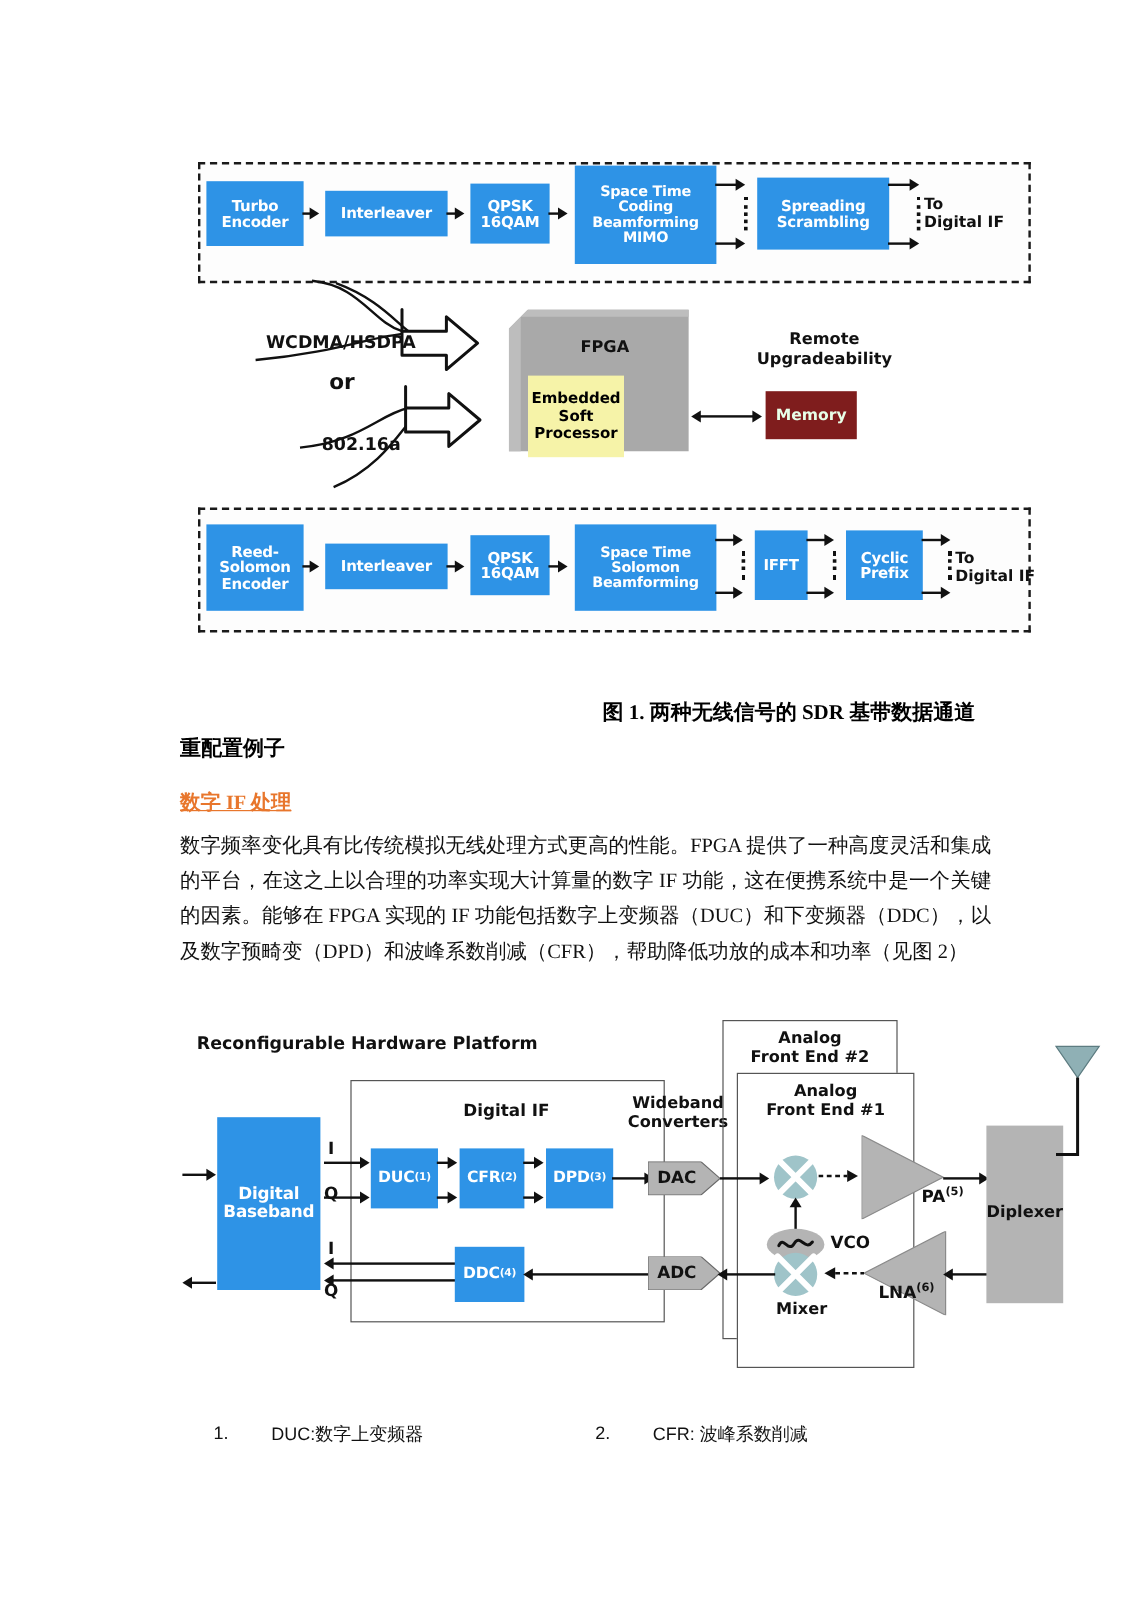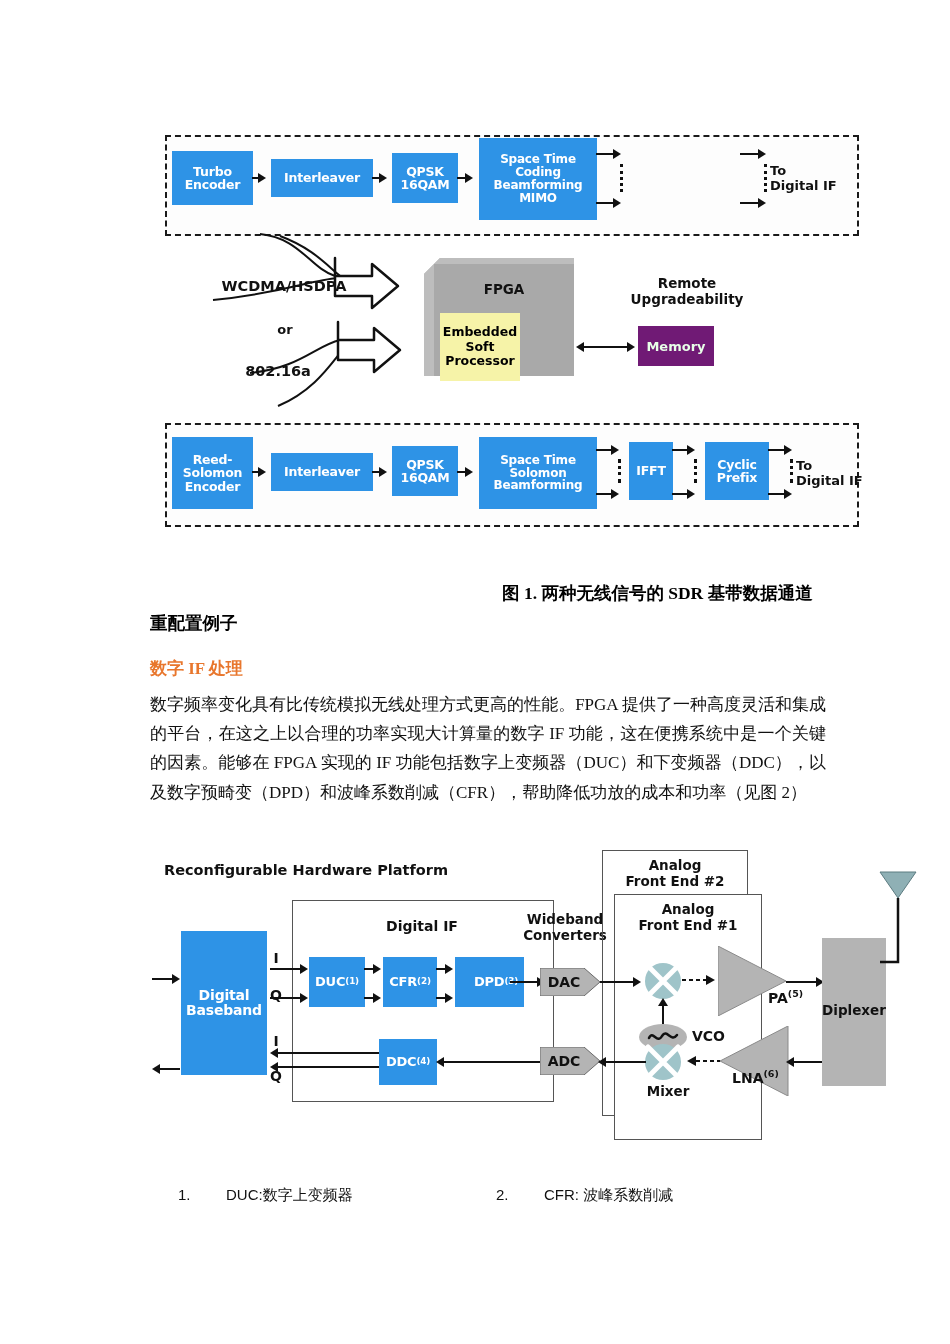--- a/index.html
+++ b/index.html
@@ -23,21 +23,21 @@
     line-height:1.08;letter-spacing:-0.2px;
     box-shadow:0 0 0 1px #2e93e6;
   }
   .yellowblk{
     position:absolute;background:#f6f3a8;color:#000;
     font-family:"DejaVu Sans", sans-serif;font-weight:bold;
     display:flex;align-items:center;justify-content:center;text-align:center;
     line-height:1.15;
   }
   .greenblk{
-    position:absolute;background:#701a75;color:#e8ffe8;
+    position:absolute;background:#7f1d1d;color:#e8ffe8;
     font-family:"DejaVu Sans", sans-serif;font-weight:bold;
     display:flex;align-items:center;justify-content:center;text-align:center;
   }
   .plain{
     position:absolute;font-family:"DejaVu Sans", sans-serif;font-weight:bold;
     color:#111;text-align:center;line-height:1.18;white-space:pre-line;
   }
   .hline{position:absolute;background:#111;height:2px;}
   .vline{position:absolute;background:#111;width:2px;}
   .arrowR{position:absolute;width:0;height:0;
@@ -107,20 +107,22 @@
 Coding
 Beamforming
 MIMO</div>
 
     <div class="hline" style="left:446px;top:35px;width:19px;"></div>
     <div class="arrowR" style="left:463px;top:31px;"></div>
     <div class="vdots" style="left:470px;top:46px;height:28px;"></div>
     <div class="hline" style="left:446px;top:84px;width:19px;"></div>
     <div class="arrowR" style="left:463px;top:80px;"></div>
 
+    <div class="bblk" style="left:482px;top:31px;width:108px;height:58px;font-size:12.5px;">Spreading
+Scrambling</div>
 
     <div class="hline" style="left:590px;top:35px;width:20px;"></div>
     <div class="arrowR" style="left:608px;top:31px;"></div>
     <div class="vdots" style="left:614px;top:46px;height:28px;"></div>
     <div class="hline" style="left:590px;top:84px;width:20px;"></div>
     <div class="arrowR" style="left:608px;top:80px;"></div>
 
     <div class="plain" style="left:620px;top:45px;width:90px;font-size:13px;text-align:left;">To
 Digital IF</div>
 
@@ -128,22 +130,22 @@
       <path d="M110,6 C150,10 160,40 185,48" stroke="#111" stroke-width="2" fill="none"></path>
       <path d="M63,72 C130,66 160,52 188,50" stroke="#111" stroke-width="2" fill="none"></path>
       <path d="M130,8 C168,22 182,44 196,52" stroke="#111" stroke-width="2" fill="none"></path>
       <path d="M185,30 L185,68 L222,68 L222,80 L248,58 L222,36 L222,48 L185,48 Z" fill="#ffffff" stroke="#111" stroke-width="2.5" stroke-linejoin="round"></path>
       <path d="M100,145 C150,140 165,118 190,112" stroke="#111" stroke-width="2" fill="none"></path>
       <path d="M128,178 C170,160 185,128 198,116" stroke="#111" stroke-width="2" fill="none"></path>
       <path d="M188,94 L188,132 L224,132 L224,144 L250,122 L224,100 L224,112 L188,112 Z" fill="#ffffff" stroke="#111" stroke-width="2.5" stroke-linejoin="round"></path>
     </svg>
 
     <div class="plain" style="left:54px;top:160px;width:160px;font-size:14.5px;">WCDMA/HSDPA</div>
-    <div class="plain" style="left:110px;top:204px;width:50px;font-size:13px;">or</div>
-    <div class="plain" style="left:73px;top:245px;width:110px;font-size:14.5px;">802.16a</div>
+    <div class="plain" style="left:110px;top:190px;width:50px;font-size:18px;">or</div>
+    <div class="plain" style="left:96px;top:245px;width:110px;font-size:14.5px;">802.16a</div>
 
     <svg style="position:absolute;left:274px;top:140px;width:150px;height:135px;">
       <path d="M0,16 L16,0 L150,0 L150,118 L0,118 Z" fill="#a9a9a9"></path>
       <path d="M0,16 L16,0 L150,0 L150,6 L10,6 L10,118 L0,118 Z" fill="#bdbdbd"></path>
     </svg>
     <div class="plain" style="left:294px;top:164px;width:120px;font-size:13.5px;">FPGA</div>
     <div class="yellowblk" style="left:290px;top:195px;width:80px;height:68px;font-size:12.5px;">Embedded
 Soft
 Processor</div>
 
@@ -198,21 +200,21 @@
     <div class="vdots" style="left:640px;top:341px;height:24px;"></div>
     <div class="hline" style="left:618px;top:375px;width:18px;"></div>
     <div class="arrowR" style="left:634px;top:371px;"></div>
 
     <div class="plain" style="left:646px;top:340px;width:80px;font-size:13px;text-align:left;">To
 Digital IF</div>
   </div>
 
   <div class="cap" style="left:150px;top:578px;width:676px;text-indent:352px;">图 1.  两种无线信号的 SDR 基带数据通道重配置例子</div>
 
-  <div class="h-orange" style="left:150px;top:657px;">数字 IF 处理</div>
+  <div class="h-orange" style="left:150px;top:657px;text-decoration:underline;">数字 IF 处理</div>
 
   <div class="body-p" style="left:150px;top:690px;">数字频率变化具有比传统模拟无线处理方式更高的性能。FPGA 提供了一种高度灵活和集成的平台，在这之上以合理的功率实现大计算量的数字 IF 功能，这在便携系统中是一个关键的因素。能够在 FPGA 实现的 IF 功能包括数字上变频器（DUC）和下变频器（DDC），以及数字预畸变（DPD）和波峰系数削减（CFR），帮助降低功放的成本和功率（见图 2）</div>
 
   <div id="fig2">
 
     <div class="lbl" style="left:12px;top:12px;width:300px;font-size:14.5px;text-align:left;">Reconfigurable Hardware Platform</div>
 
     <div class="boxline" style="left:140px;top:50px;width:260px;height:200px;"></div>
     <div class="lbl" style="left:200px;top:68px;width:140px;font-size:14px;">Digital IF</div>
 
@@ -241,21 +243,21 @@
 
     <div class="bblk" style="left:232px;top:108px;width:52px;height:48px;font-size:13px;">
       <span>CFR</span>
         <span class="sup">(2)</span>
     </div>
     <div class="hline" style="left:284px;top:118px;width:12px;"></div>
     <div class="arrowR" style="left:293px;top:114px;"></div>
     <div class="hline" style="left:284px;top:147px;width:12px;"></div>
     <div class="arrowR" style="left:293px;top:143px;"></div>
 
-    <div class="bblk" style="left:304px;top:108px;width:54px;height:48px;font-size:13px;padding-left:13px;">
+    <div class="bblk" style="left:304px;top:108px;width:54px;height:48px;font-size:13px;">
       <span>DPD</span>
         <span class="sup">(3)</span>
     </div>
     <div class="hline" style="left:358px;top:131px;width:30px;"></div>
     <div class="arrowR" style="left:385px;top:127px;"></div>
 
     <div class="lbl" style="left:116px;top:183px;width:16px;font-size:14px;">I</div>
     <div class="lbl" style="left:116px;top:218px;width:16px;font-size:14px;">Q</div>
     <div class="hline" style="left:124px;top:202px;width:104px;"></div>
     <div class="arrowL" style="left:118px;top:198px;"></div>

